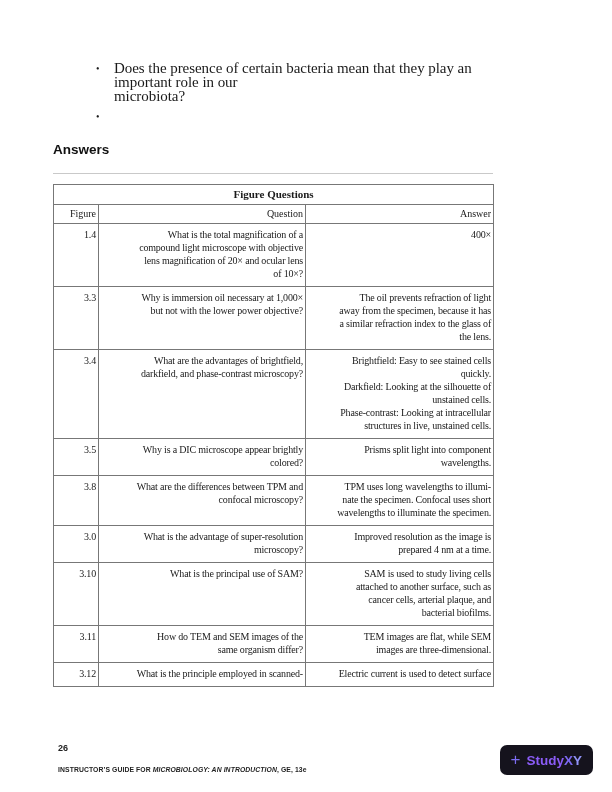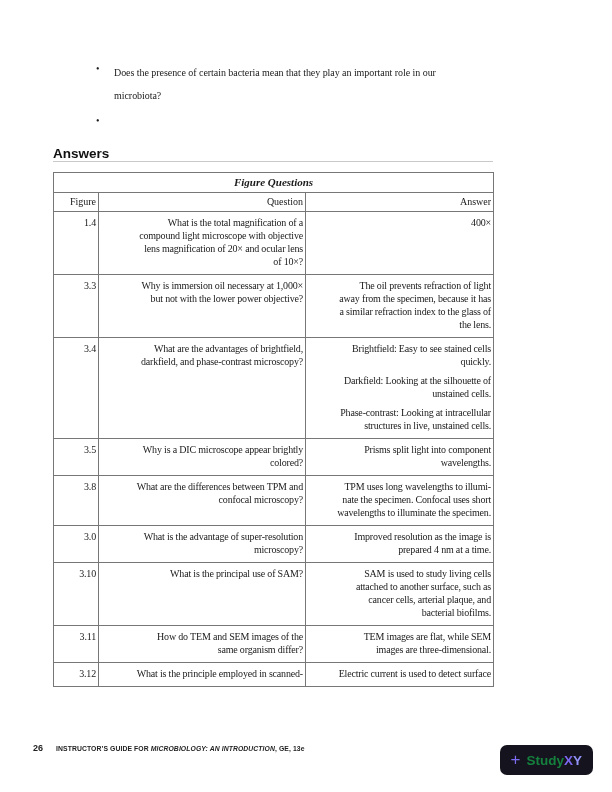--- a/index.html
+++ b/index.html
@@ -22,81 +22,81 @@
   .bullet-list { padding-top: 61px; }
   .bullet-item { display: flex; margin-bottom: 6px; }
   .bullet-marker {
     width: 18px;
     margin-left: 43px;
     font-size: 10px;
     line-height: 15.5px;
     flex: 0 0 auto;
   }
   .bullet-text {
-    font-size: 10px;
-    line-height: 23px;
+    font-size: 15px;
+    line-height: 14px;
     white-space: pre-line;
     letter-spacing: -0.05px;
     width: 378px;
   }
   
   .answers-heading {
     margin: 17px 0 0 0;
     font-family: "Liberation Sans", sans-serif;
     font-weight: bold;
     font-size: 13.5px;
     line-height: 15px;
     color: #111;
-    padding-bottom: 0;
+    padding-bottom: 16px;
     border-bottom: 1px solid #c9c9c9;
   }
   
   table.fq {
     margin-top: 10px;
     width: 440px;
     border-collapse: collapse;
     table-layout: fixed;
   }
   table.fq td, table.fq th {
     border: 1px solid #777777;
     vertical-align: top;
     font-weight: normal;
     text-align: right;
   }
   .table-title {
     text-align: center !important;
     font-weight: bold !important;
     font-size: 11px;
     padding: 3px 0 4px 0;
-    font-style: italic;
   }
   .col-header {
     font-size: 10px;
     padding: 3px 2px 4px 6px;
   }
   .cell {
     font-size: 10px;
     line-height: 13px;
     padding: 4px 2px 6px 6px;
     letter-spacing: -0.18px;
     white-space: pre-line;
   }
   .answer-cell { white-space: normal; }
   .answer-cell .para { white-space: pre-line; }
-  .answer-cell .para + .para { margin-top: 6px; }
+  .answer-cell .para + .para { }
   
   .page-footer {
     position: absolute;
-    left: 33px;
+    left: 58px;
     top: 743px;
     display: flex;
     align-items: baseline;
     gap: 13px;
     font-family: "Liberation Sans", sans-serif;
     color: #222;
+    flex-direction: column;
   }
   .page-number { font-size: 9px; font-weight: bold; }
   .footer-text { font-size: 6.8px; font-weight: bold; letter-spacing: 0.1px; }
   .footer-text .book-title { font-style: italic; }
   
   .studyxy-logo {
     position: absolute;
     right: 19px;
     top: 745px;
     background: #15131d;
@@ -108,21 +108,21 @@
     gap: 6px;
     font-family: "Liberation Sans", sans-serif;
   }
   .plus-icon {
     color: #7c6cf2;
     font-size: 17px;
     font-weight: 300;
     line-height: 1;
     transform: translateY(-1px);
   }
-  .logo-study { color: #15803d; font-weight: bold; font-size: 13.5px; }
+  .logo-study { color: #8b5cf6; font-weight: bold; font-size: 13.5px; }
   .logo-x { color: #7b68f0; font-weight: bold; font-size: 13.5px; }
   .logo-y { color: #9193f7; font-weight: bold; font-size: 13.5px; }
 </style>
 </head>
 <body>
 
 <div class="page">
   <div class="content">
 
     <div class="bullet-list">

